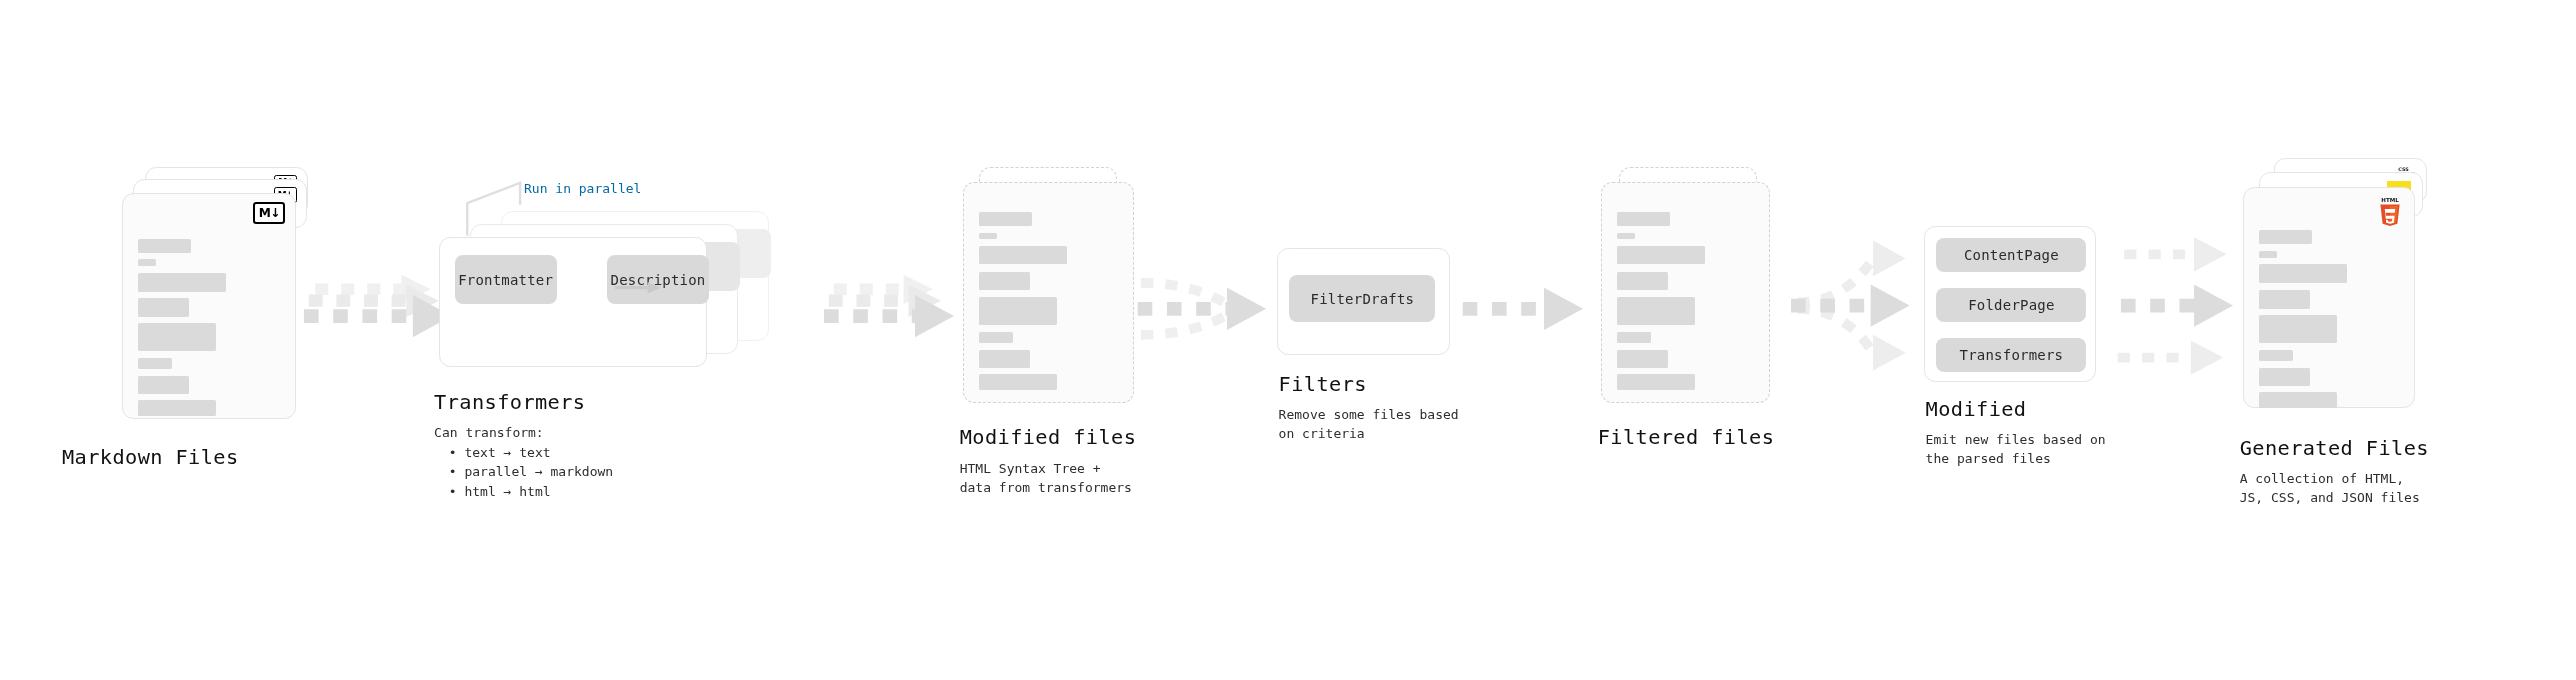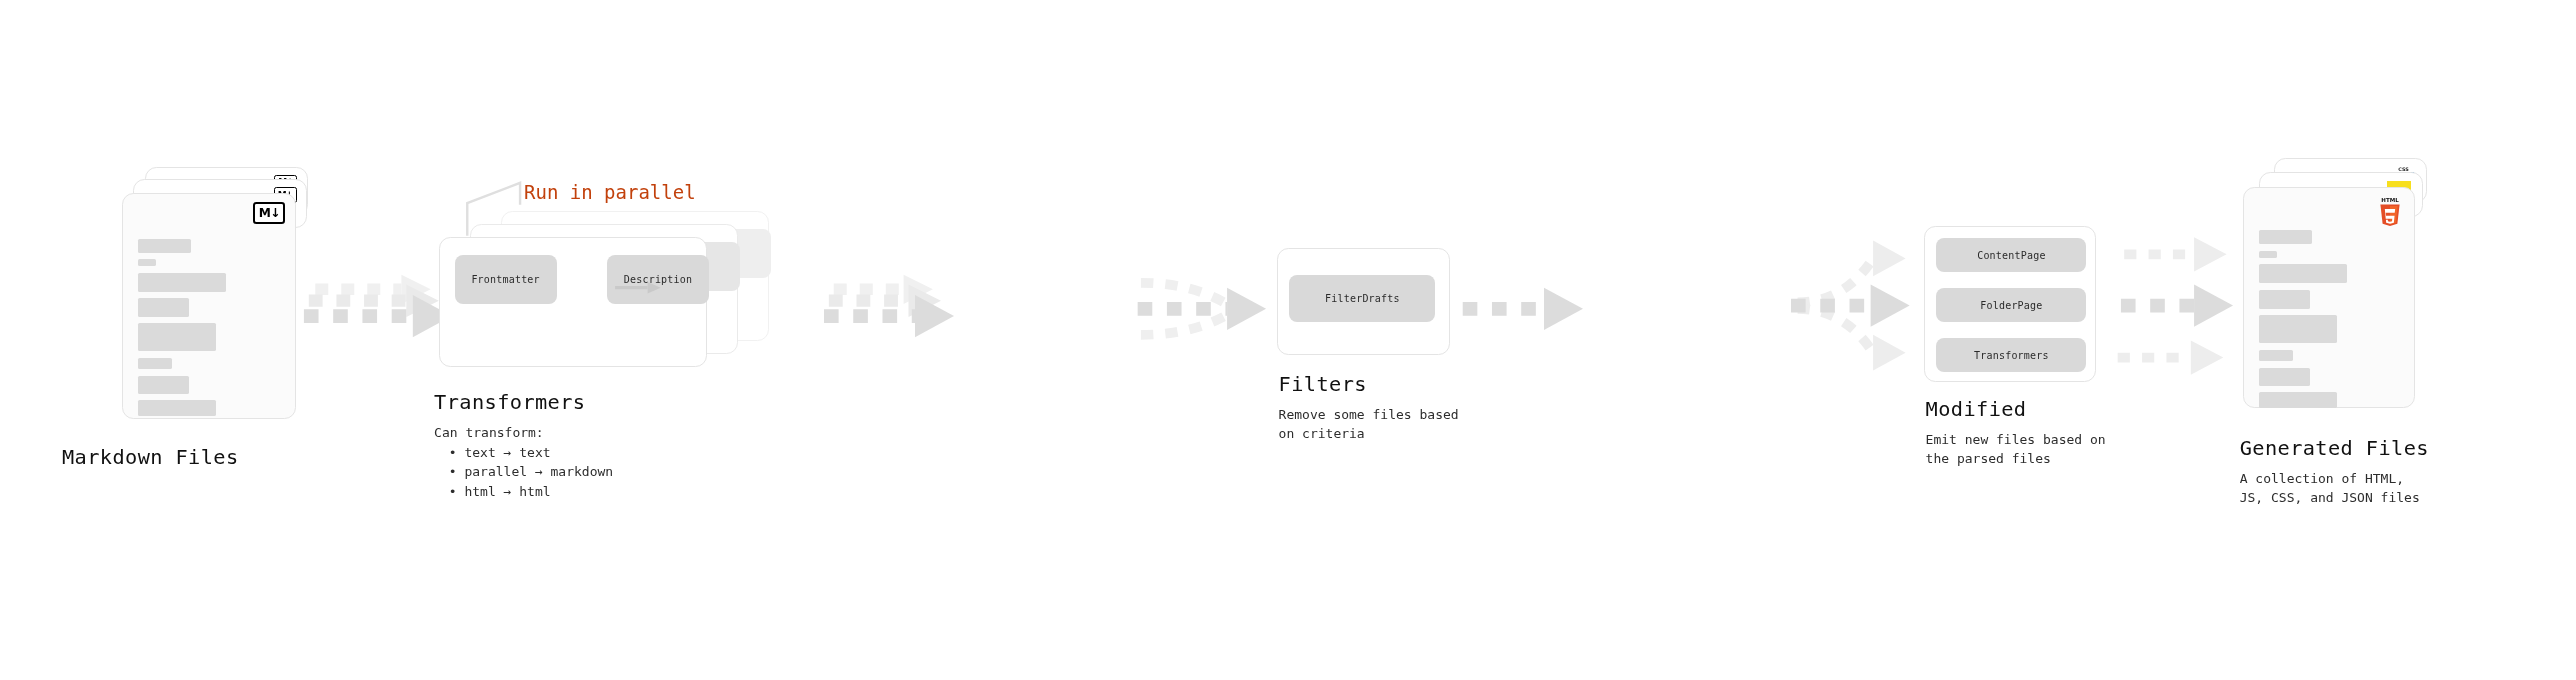--- a/index.html
+++ b/index.html
@@ -57,21 +57,21 @@
     border:1.6px solid #e4e4e4;
     border-radius:11.4px;
     background:#ffffff;
     box-sizing:border-box;
   }
   .chip{
     position:absolute;
     background:#d9d9d9;
     border-radius:8.1px;
     display:flex;align-items:center;justify-content:center;
-    font-size:10px;color:#2b2b2b;
+    font-size:14px;color:#2b2b2b;
     letter-spacing:0.2px;
     box-sizing:border-box;
     white-space:nowrap;
   }
   .chip.faded1{background:#e6e6e6;color:transparent;}
   .chip.faded2{background:#eeeeee;color:transparent;}
 
   
   .title{
     position:absolute;
@@ -82,22 +82,22 @@
   }
   .sub{
     position:absolute;
     font-size:13px;
     color:#2d2d2d;
     line-height:1.45;
     white-space:pre;
   }
   .parallel-label{
     position:absolute;
-    font-size:19px;
-    color:#c2410c;
+    font-size:13px;
+    color:#0369a1;
     white-space:nowrap;
   }
   svg{position:absolute;overflow:visible;}
 </style>
 </head>
 <body>
 
 <div class="stage">
 
   <svg width="2576" height="681" style="left:0;top:0;" viewBox="0 0 3170 838">
@@ -219,30 +219,64 @@
       <polygon points="40,0 56,7 40,14" fill="#c9c9c9"></polygon>
     </svg>
 
     <div class="title" style="left:-4.9px;top:203px;">Transformers</div>
     <div class="sub" style="left:-4.9px;top:237px;">Can transform:</div>
     <div class="sub" style="left:9.8px;top:257px;">• text → text</div>
     <div class="sub" style="left:9.8px;top:276px;">• parallel → markdown</div>
     <div class="sub" style="left:9.8px;top:296px;">• html → html</div>
   </div>
 
+  <div class="node" style="left:963px;top:167px;">
+    <div class="cardstack" style="width:195px;height:268px;">
+      <div class="card dashed ghost" style="left:16.3px;top:0;width:138px;height:41px;"></div>
+      <div class="card dashed" style="left:0;top:14.6px;width:171px;height:221px;">
+        <div class="skel" style="left:14.6px;top:29px;width:53px;height:14px;"></div>
+        <div class="skel" style="left:14.6px;top:50px;width:18px;height:6.5px;"></div>
+        <div class="skel" style="left:14.6px;top:63px;width:88px;height:18.7px;"></div>
+        <div class="skel" style="left:14.6px;top:89px;width:51px;height:18.7px;"></div>
+        <div class="skel" style="left:14.6px;top:114px;width:78px;height:28.4px;"></div>
+        <div class="skel" style="left:14.6px;top:149px;width:34px;height:11.4px;"></div>
+        <div class="skel" style="left:14.6px;top:167px;width:51px;height:18px;"></div>
+        <div class="skel" style="left:14.6px;top:191px;width:78px;height:16.3px;"></div>
+      </div>
+    </div>
+    <div class="title" style="left:-3.3px;top:258px;">Modified files</div>
+    <div class="sub" style="left:-3.3px;top:293px;">HTML Syntax Tree +
+data from transformers</div>
+  </div>
 
   <div class="node" style="left:1277px;top:248px;">
     <div class="gbox" style="left:0;top:0;width:173px;height:107px;">
       <div class="chip" style="left:11.4px;top:26px;width:146px;height:47px;">FilterDrafts</div>
     </div>
     <div class="title" style="left:1.6px;top:124px;">Filters</div>
     <div class="sub" style="left:1.6px;top:158px;">Remove some files based
 on criteria</div>
   </div>
 
+  <div class="node" style="left:1601px;top:167px;">
+    <div class="cardstack" style="width:195px;height:268px;">
+      <div class="card dashed ghost" style="left:18px;top:0;width:138px;height:41px;"></div>
+      <div class="card dashed" style="left:0;top:14.6px;width:169px;height:221px;">
+        <div class="skel" style="left:14.6px;top:29px;width:53px;height:14px;"></div>
+        <div class="skel" style="left:14.6px;top:50px;width:18px;height:6.5px;"></div>
+        <div class="skel" style="left:14.6px;top:63px;width:88px;height:18.7px;"></div>
+        <div class="skel" style="left:14.6px;top:89px;width:51px;height:18.7px;"></div>
+        <div class="skel" style="left:14.6px;top:114px;width:78px;height:28.4px;"></div>
+        <div class="skel" style="left:14.6px;top:149px;width:34px;height:11.4px;"></div>
+        <div class="skel" style="left:14.6px;top:167px;width:51px;height:18px;"></div>
+        <div class="skel" style="left:14.6px;top:191px;width:78px;height:16.3px;"></div>
+      </div>
+    </div>
+    <div class="title" style="left:-3.3px;top:258px;">Filtered files</div>
+  </div>
 
   <div class="node" style="left:1924px;top:226px;">
     <div class="gbox" style="left:0;top:0;width:172px;height:156px;">
       <div class="chip" style="left:11.4px;top:11.4px;width:150px;height:34px;">ContentPage</div>
       <div class="chip" style="left:11.4px;top:61px;width:150px;height:34px;">FolderPage</div>
       <div class="chip" style="left:11.4px;top:111px;width:150px;height:34px;">Transformers</div>
     </div>
     <div class="title" style="left:1.6px;top:171px;">Modified</div>
     <div class="sub" style="left:1.6px;top:205px;">Emit new files based on
 the parsed files</div>

